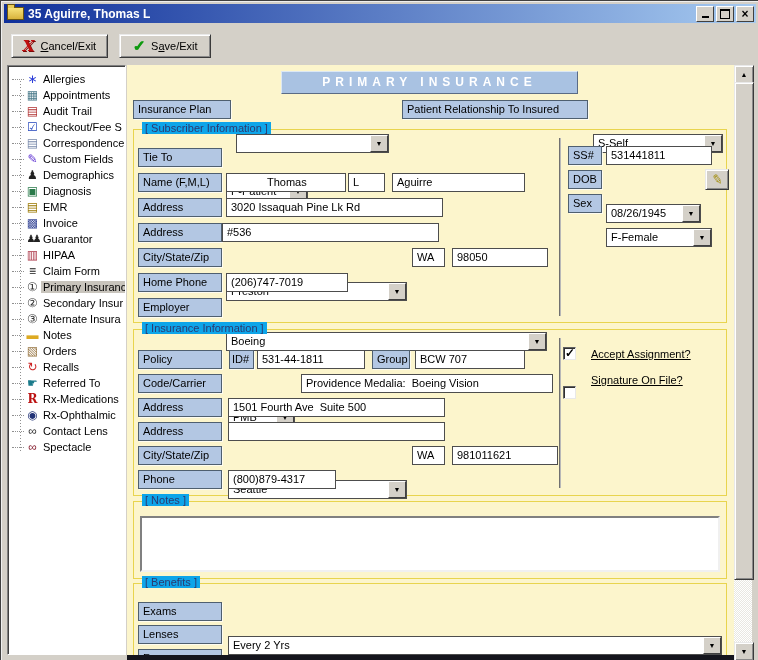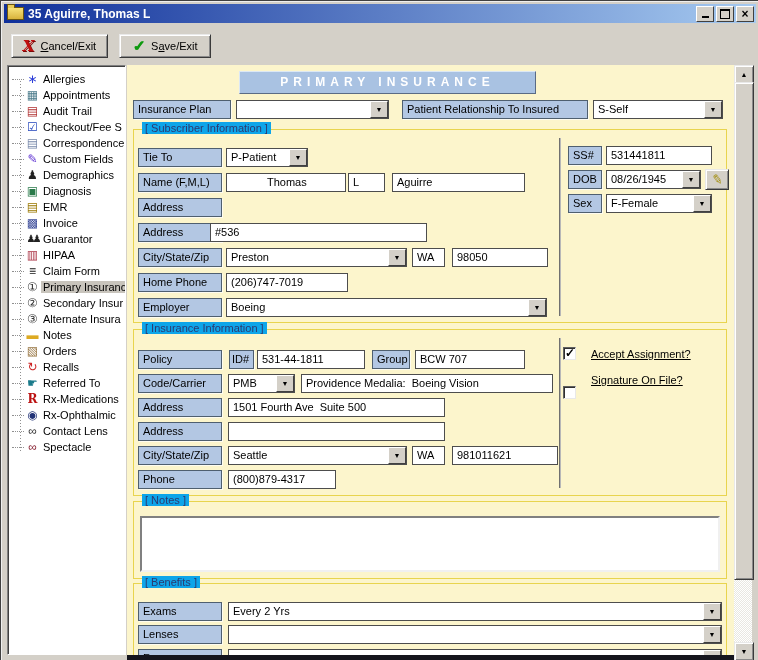--- a/index.html
+++ b/index.html
@@ -23,24 +23,24 @@
   .sidebar{left:6px;top:64px;width:119px;height:590px;background:#fff;border:1px solid;border-color:#808080 #fff #fff #808080;box-shadow:inset 1px 1px 0 #404040;overflow:hidden;padding-top:5px;}
   .tree{position:relative;}
   .tree:before{content:"";position:absolute;left:12px;top:10px;height:372px;width:1px;background:repeating-linear-gradient(to bottom,#909090 0 1px,transparent 1px 3px);}
   .tree-item{height:16px;display:flex;align-items:center;padding-left:4px;cursor:default;position:relative;}
   .stub{width:12px;border-top:1px dotted #909090;flex:none;}
   .ticon{width:17px;text-align:center;font-size:12px;line-height:14px;flex:none;}
   .tlabel{padding:0 2px;white-space:nowrap;}
   .tree-item.selected .tlabel{background:#c8c4bc;}
   
   .main{left:126px;top:64px;width:607px;height:596px;background:#fcf5cc;overflow:hidden;}
-  .hdr{background:#a9c2e2;border:1px solid;border-color:#dce8f4 #5a6b85 #5a6b85 #dce8f4;color:#fff;font-weight:bold;font-size:12px;letter-spacing:5px;text-align:center;line-height:21px;white-space:nowrap;overflow:hidden;}
+  .hdr{background:#a9c2e2;border:1px solid;border-color:#dce8f4 #5a6b85 #5a6b85 #dce8f4;color:#fff;font-weight:bold;font-size:12px;letter-spacing:5px;text-align:center;line-height:21px;white-space:nowrap;overflow:hidden;margin-left:42px;}
   .flabel{background:#b3c7e3;border:1px solid #4f5f6f;box-shadow:1px 1px 0 rgba(255,255,255,.7);height:19px;line-height:17px;padding-left:4px;white-space:nowrap;overflow:hidden;}
   .tfield{background:#fff;border:1px solid #4d4d4d;height:19px;line-height:17px;padding-left:4px;white-space:pre;overflow:hidden;}
-  .combo{background:#fff;border:1px solid #4d4d4d;height:19px;display:flex;}
+  .combo{background:#fff;border:1px solid #4d4d4d;height:19px;display:flex;margin-top:34px;}
   .combo-val{flex:1;line-height:17px;padding-left:4px;white-space:pre;overflow:hidden;}
   .combo-btn{width:16px;flex:none;background:#d4d0c8;border:1px solid;border-color:#fff #404040 #404040 #fff;display:flex;align-items:center;justify-content:center;font-size:7px;color:#000;}
   .fset{border:1px solid #e8d44e;position:absolute;box-sizing:border-box;}
   .legend{position:absolute;top:-8px;left:8px;background:#0ea5e9;padding:0 3px;color:#2b3a70;white-space:nowrap;}
   .vdiv{width:2px;background:linear-gradient(to right,#707070 50%,#b8b8b8 50%);}
   .checkbox{width:13px;height:13px;background:#fff;border:1px solid;border-color:#606060 #e8e8e8 #e8e8e8 #606060;box-shadow:inset 1px 1px 0 #303030;position:relative;}
   .checkbox.checked:after{content:"✓";position:absolute;left:1px;top:-2px;font-size:12px;font-weight:bold;}
   .cb-label{line-height:14px;white-space:nowrap;text-decoration:underline;}
   .notes-area{background:#fff;border:2px solid;border-color:#808080 #f0f0f0 #f0f0f0 #808080;}
   .wand-icon{font-size:13px;color:#a08a00;transform:rotate(10deg);}
@@ -228,23 +228,24 @@
         <span class="combo-val">P-Patient</span>
         <span class="combo-btn">▼</span>
       </div>
 
       <div class="flabel abs" style="left:4px;top:43px;width:84px;">Name (F,M,L)</div>
       <div class="tfield abs" style="left:92px;top:43px;width:120px;padding-left:40px;">Thomas</div>
       <div class="tfield abs" style="left:214px;top:43px;width:37px;">L</div>
       <div class="tfield abs" style="left:258px;top:43px;width:133px;">Aguirre</div>
 
       <div class="flabel abs" style="left:4px;top:68px;width:84px;">Address</div>
+      <div class="tfield abs" style="left:92px;top:68px;width:217px;">3020 Issaquah Pine Lk Rd</div>
 
       <div class="flabel abs" style="left:4px;top:93px;width:84px;">Address</div>
-      <div class="tfield abs" style="left:76px;top:93px;width:217px;">#536</div>
+      <div class="tfield abs" style="left:88px;top:93px;width:217px;">#536</div>
 
       <div class="flabel abs" style="left:4px;top:118px;width:84px;">City/State/Zip</div>
       <div class="combo abs" style="left:92px;top:118px;width:181px;">
         <span class="combo-val">Preston</span>
         <span class="combo-btn">▼</span>
       </div>
       <div class="tfield abs" style="left:278px;top:118px;width:33px;">WA</div>
       <div class="tfield abs" style="left:318px;top:118px;width:96px;">98050</div>
 
       <div class="flabel abs" style="left:4px;top:143px;width:84px;">Home Phone</div>

